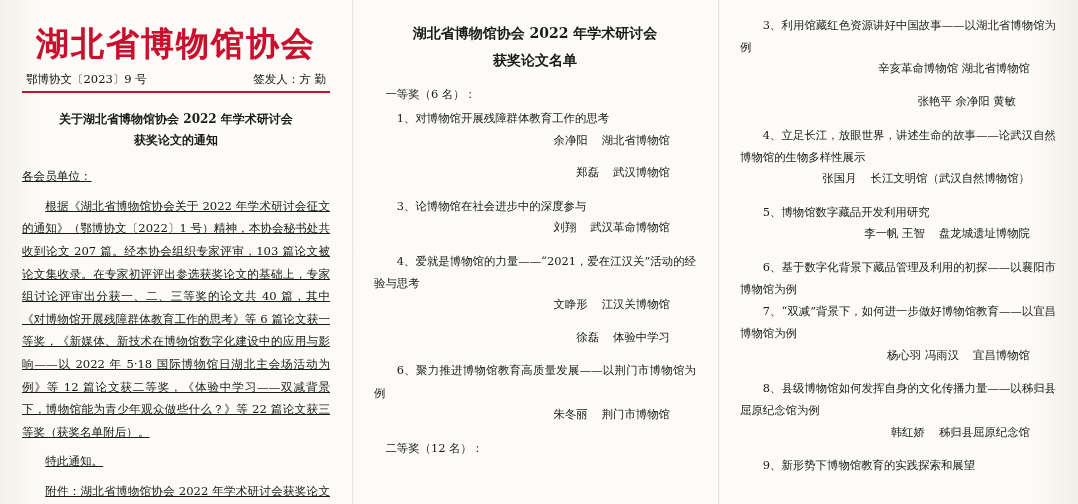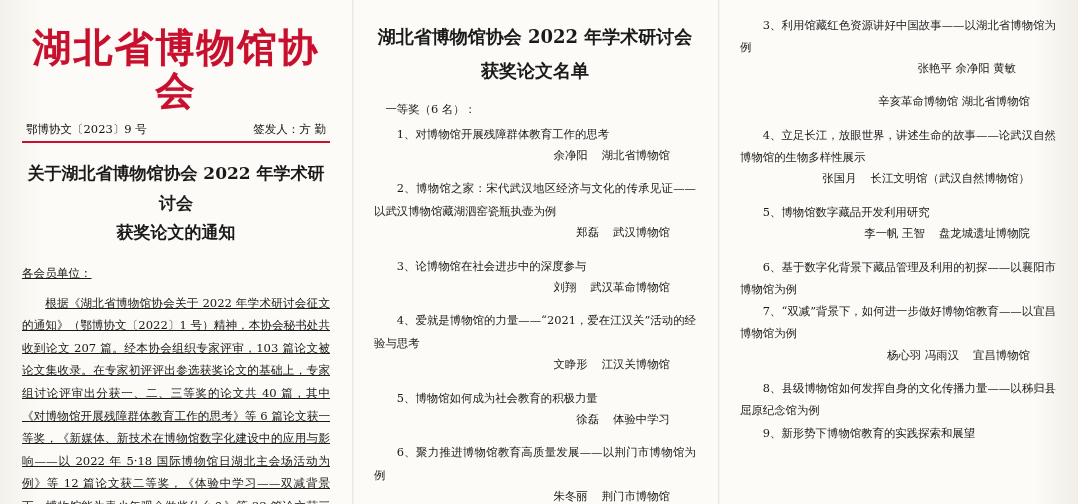--- a/index.html
+++ b/index.html
@@ -36,58 +36,58 @@
   .col1{width:352px;}
   .col2{width:366px;}
   .col3{width:360px;border-radius:7px;}
 
   
   .letterhead{
     text-align:center;
     color:#c8102e;
     font-family:"DejaVu Serif","Liberation Serif",serif;
     font-weight:bold;
-    font-size:39px;
+    font-size:33px;
     letter-spacing:2px;
     line-height:1.1;
     margin:12px 0 10px 0;
     text-shadow:0 0 1px rgba(200,16,46,0.4);
   }
   .docline{
     display:flex;justify-content:space-between;align-items:flex-start;
     font-size:11.5px;color:#111;
     padding:0 4px 4px 4px;
     font-family:"DejaVu Serif","Liberation Serif",serif;
   }
   .redrule{
     height:2px;background:#c8102e;margin:0 0 16px 0;
   }
   .title1{
     text-align:center;
     font-family:"DejaVu Serif","Liberation Serif",serif;
     font-weight:bold;
-    font-size:17px;
+    font-size:12px;
     line-height:1.75;
     margin:4px 0 14px 0;
   }
   .body1{
     font-family:"DejaVu Serif","Liberation Serif",serif;
     font-size:11.6px;
     line-height:1.95;
     text-align:justify;
   }
   .body1 p{margin:0 0 7px 0;text-decoration:underline;}
   .ind{text-indent:2em;}
 
   
   .title2{
     text-align:center;
     font-family:"DejaVu Serif","Liberation Serif",serif;
     font-weight:bold;
-    font-size:18px;
+    font-size:14px;
     line-height:1.9;
     margin:6px 0 10px 0;
   }
   .listbody{
     font-family:"DejaVu Serif","Liberation Serif",serif;
     font-size:11.4px;
     line-height:1.95;
     text-align:justify;
   }
   .grade{
@@ -142,44 +142,38 @@
     <div class="listbody">
       <div class="grade">一等奖（6 名）：</div>
 
       <p class="entry">
         <span>1、</span><span>对博物馆开展残障群体教育工作的思考</span>
       </p>
       <p class="author">
         <span class="nm">余净阳</span><span>湖北省博物馆</span>
       </p>
 
-      <p class="entry">
-        <span>2、</span><span>博物馆之家：宋代武汉地区经济与文化的传承见证——以武汉博物馆藏湖泗窑瓷瓶执壶为例</span>
-      </p>
       <p class="author">
         <span class="nm">郑磊</span><span>武汉博物馆</span>
       </p>
 
       <p class="entry">
         <span>3、</span><span>论博物馆在社会进步中的深度参与</span>
       </p>
       <p class="author">
         <span class="nm">刘翔</span><span>武汉革命博物馆</span>
       </p>
 
       <p class="entry">
         <span>4、</span><span>爱就是博物馆的力量——“2021，爱在江汉关”活动的经验与思考</span>
       </p>
       <p class="author">
         <span class="nm">文睁形</span><span>江汉关博物馆</span>
       </p>
 
-      <p class="entry">
-        <span>5、</span><span>博物馆如何成为社会教育的积极力量</span>
-      </p>
       <p class="author">
         <span class="nm">徐磊</span><span>体验中学习</span>
       </p>
 
       <p class="entry">
         <span>6、</span><span>聚力推进博物馆教育高质量发展——以荆门市博物馆为例</span>
       </p>
       <p class="author">
         <span class="nm">朱冬丽</span><span>荆门市博物馆</span>
       </p>
@@ -189,25 +183,25 @@
     </div>
   </div>
 
   <div class="col col3">
     <div class="listbody">
 
       <p class="entry">
         <span>3、</span><span>利用馆藏红色资源讲好中国故事——以湖北省博物馆为例</span>
       </p>
       <p class="author">
+        <span>辛亥革命博物馆 湖北省博物馆</span>
+      </p>
+      <p class="author">
         <span class="nm">张艳平 余净阳 黄敏</span>
       </p>
-      <p class="author">
-        <span>辛亥革命博物馆 湖北省博物馆</span>
-      </p>
 
       <p class="entry">
         <span>4、</span><span>立足长江，放眼世界，讲述生命的故事——论武汉自然博物馆的生物多样性展示</span>
       </p>
       <p class="author">
         <span class="nm">张国月</span><span>长江文明馆（武汉自然博物馆）</span>
       </p>
 
       <p class="entry">
         <span>5、</span><span>博物馆数字藏品开发利用研究</span>
@@ -223,20 +217,23 @@
       <p class="entry">
         <span>7、</span><span>“双减”背景下，如何进一步做好博物馆教育——以宜昌博物馆为例</span>
       </p>
       <p class="author">
         <span class="nm">杨心羽 冯雨汉</span><span>宜昌博物馆</span>
       </p>
 
       <p class="entry">
         <span>8、</span><span>县级博物馆如何发挥自身的文化传播力量——以秭归县屈原纪念馆为例</span>
       </p>
+      <p class="author">
+        <span class="nm">韩红娇</span><span>秭归县屈原纪念馆</span>
+      </p>
 
       <p class="entry">
         <span>9、</span><span>新形势下博物馆教育的实践探索和展望</span>
       </p>
 
       <p class="entry">
         <span></span><span></span>
       </p>
 
       <p class="entry">

